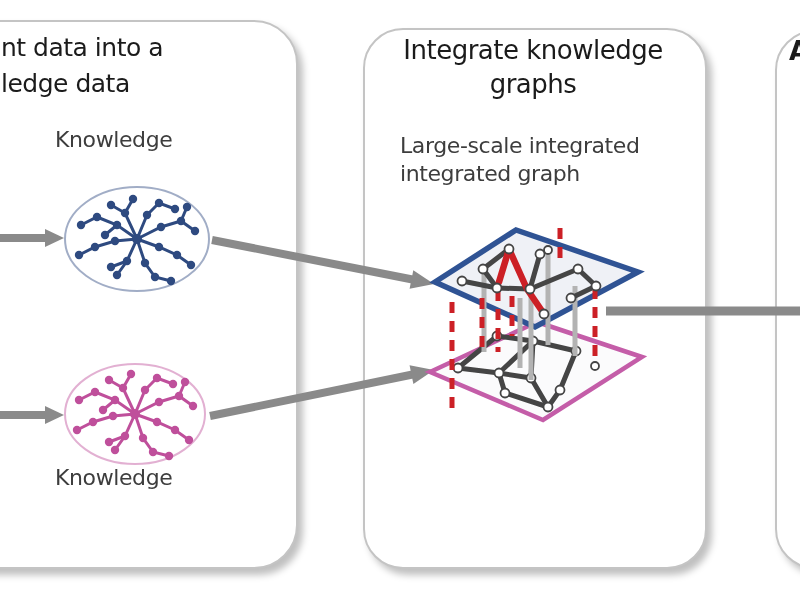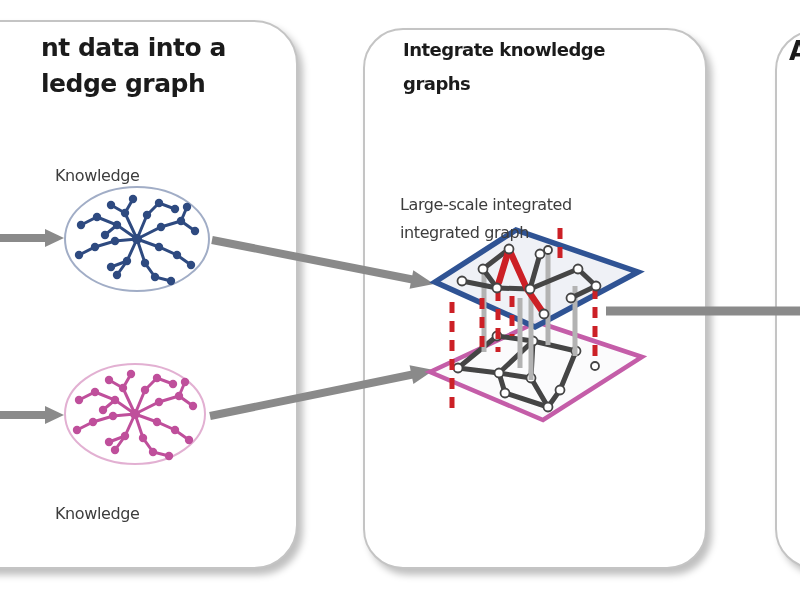--- a/index.html
+++ b/index.html
@@ -19,33 +19,32 @@
     border-radius: 44px;
     box-shadow: 5px 6px 7px rgba(0,0,0,0.25);
     z-index: 1;
   }
   #left-panel   { left: -70px; top: 20px;  width: 364px; height: 545px; }
   #middle-panel { left: 363px; top: 28px;  width: 340px; height: 537px; border-radius: 40px; }
   #right-panel  { left: 775px; top: 30px;  width: 220px; height: 535px; border-radius: 40px; }
 
   .txt { position: absolute; z-index: 3; color: var(--label-text, #3d3d3d); }
   .title {
-    font-weight: bold;
+    font-weight: normal;
     font-size: 25px;
     line-height: 36px;
     letter-spacing: -0.5px;
     color: var(--title-text, #1b1b1b);
-    margin-left: 40px;
   }
   #left-title   { left: 1px;  top: 30px; text-align: left; }
-  #middle-title { left: 363px; top: 33px; width: 340px; font-size: 18px; line-height: 34px; }
-  .sublabel { font-size: 16px; line-height: 28px; letter-spacing: -0.4px; margin-top: 36px; }
+  #middle-title { left: 363px; top: 33px; width: 340px; text-align: center; font-size: 26px; line-height: 34px; }
+  .sublabel { font-size: 22px; line-height: 28px; letter-spacing: -0.4px; }
   #genes-label { left: 55px;  top: 126px; }
   #cells-label { left: 55px;  top: 464px; }
-  #integrated-label { left: 400px; top: 155px; }
+  #integrated-label { left: 400px; top: 132px; }
   #right-title-frag { left: 789px; top: 36px; font-weight: bold; font-size: 26px; color: var(--title-text, #1b1b1b); }
 
   svg.overlay { position: absolute; left: 0; top: 0; z-index: 2; pointer-events: none; }
 
   .gene { color: var(--gene-blue, #2e4a80); }
   .cell { color: var(--cell-pink, #bf4f9b); }
   .net-edge  { stroke: currentColor; stroke-width: 3; fill: none; stroke-linecap: round; }
   .net-node  { fill: currentColor; stroke: none; }
   .net-outline { fill: none; stroke: currentColor; stroke-width: 2; opacity: 0.45; }
 
@@ -222,21 +221,21 @@
         <circle class="mesh-node" cx="571" cy="298" r="4.5"></circle>
           <circle class="mesh-node" cx="544" cy="314" r="4.5"></circle>
         <circle class="mesh-node" cx="548" cy="250" r="4"></circle>
           <circle class="mesh-node" cx="595" cy="366" r="4"></circle>
       </g>
     </g>
   </svg>
 
   <div class="txt title" id="left-title">
     <span style="display:block">nt data into a</span>
-    <span style="display:block">ledge graph</span>
+    <span style="display:block">ledge data</span>
   </div>
 
   <div class="txt sublabel" id="genes-label">
     <span style="display:block">Knowledge</span>
   </div>
 
   <div class="txt sublabel" id="cells-label">
     <span style="display:block">Knowledge</span>
   </div>
 

